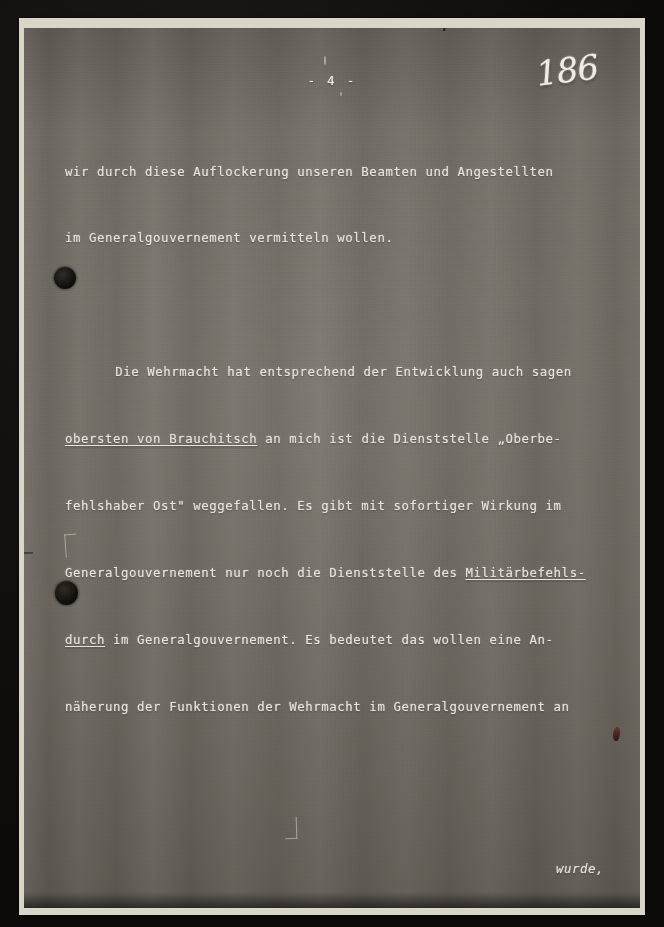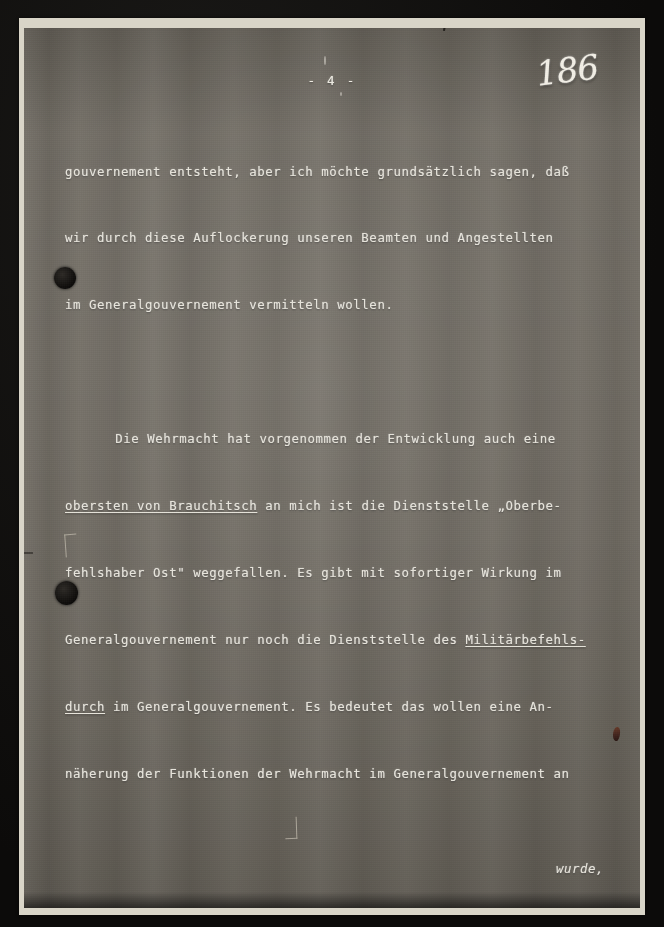--- a/index.html
+++ b/index.html
@@ -231,27 +231,26 @@
       <div id="dust-speck-a"></div>
       <div id="dust-speck-b"></div>
 
       <div class="type" id="page-number">- 4 -</div>
 
       <div id="folio-number">186</div>
 
       <div id="body-text">
 
         <p class="para type">
-          <span class="line">gouvernement entsteht, aber ich möchte grundsätzlich sagen, daß</span>
           <span class="line">wir durch diese Auflockerung unseren Beamten und Angestellten</span>
           <span class="line">im Generalgouvernement vermitteln wollen.</span>
         </p>
 
         <p class="para type">
-          <span class="line indent">Die Wehrmacht hat vorgenommen der Entwicklung auch eine</span>
+          <span class="line indent">Die Wehrmacht hat entsprechend der Entwicklung auch sagen</span>
           <span class="line"><span class="u">obersten von Brauchitsch</span><span> an mich ist die Dienststelle „Oberbe-</span></span>
           <span class="line">fehlshaber Ost" weggefallen. Es gibt mit sofortiger Wirkung im</span>
           <span class="line"><span>Generalgouvernement nur noch die Dienststelle des </span><span class="u">Militärbefehls-</span></span>
           <span class="line"><span class="u">durch</span><span> im Generalgouvernement. Es bedeutet das wollen eine An-</span></span>
           <span class="line">näherung der Funktionen der Wehrmacht im Generalgouvernement an</span>
           
           
           
           
           

